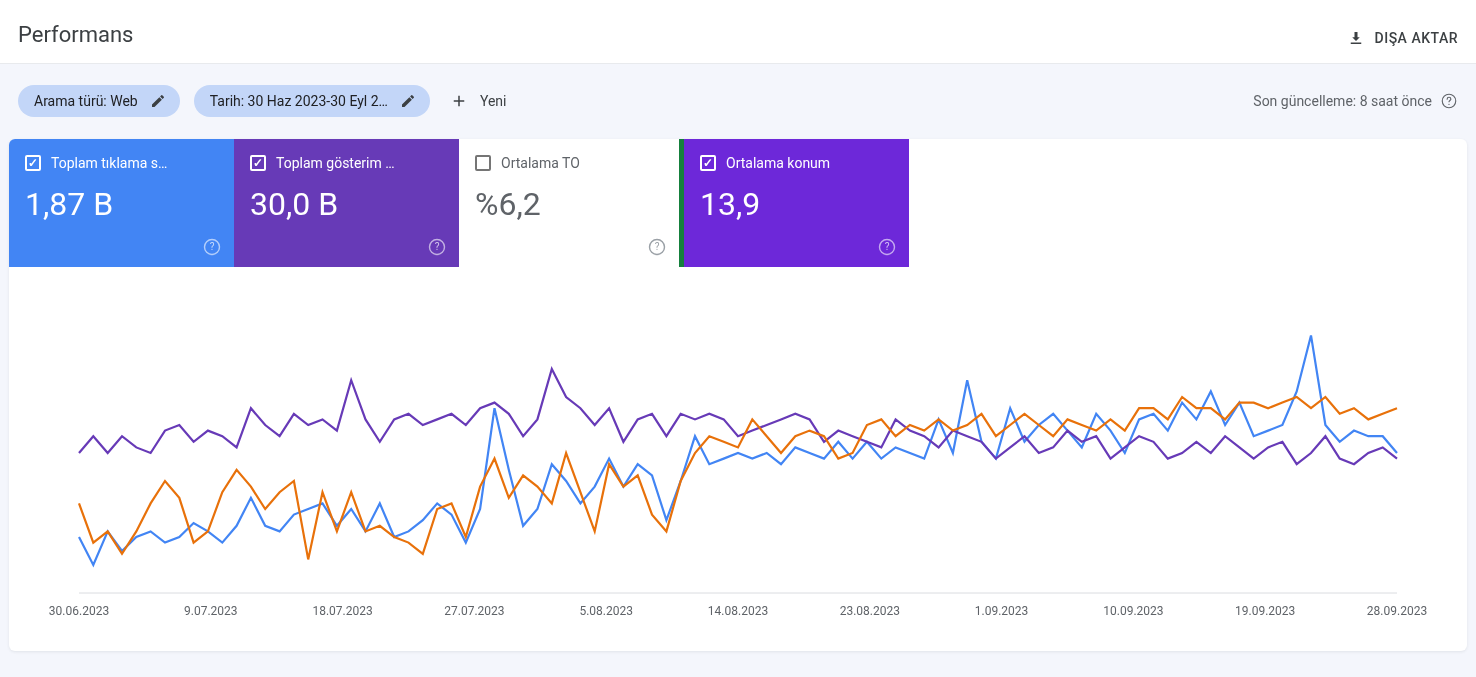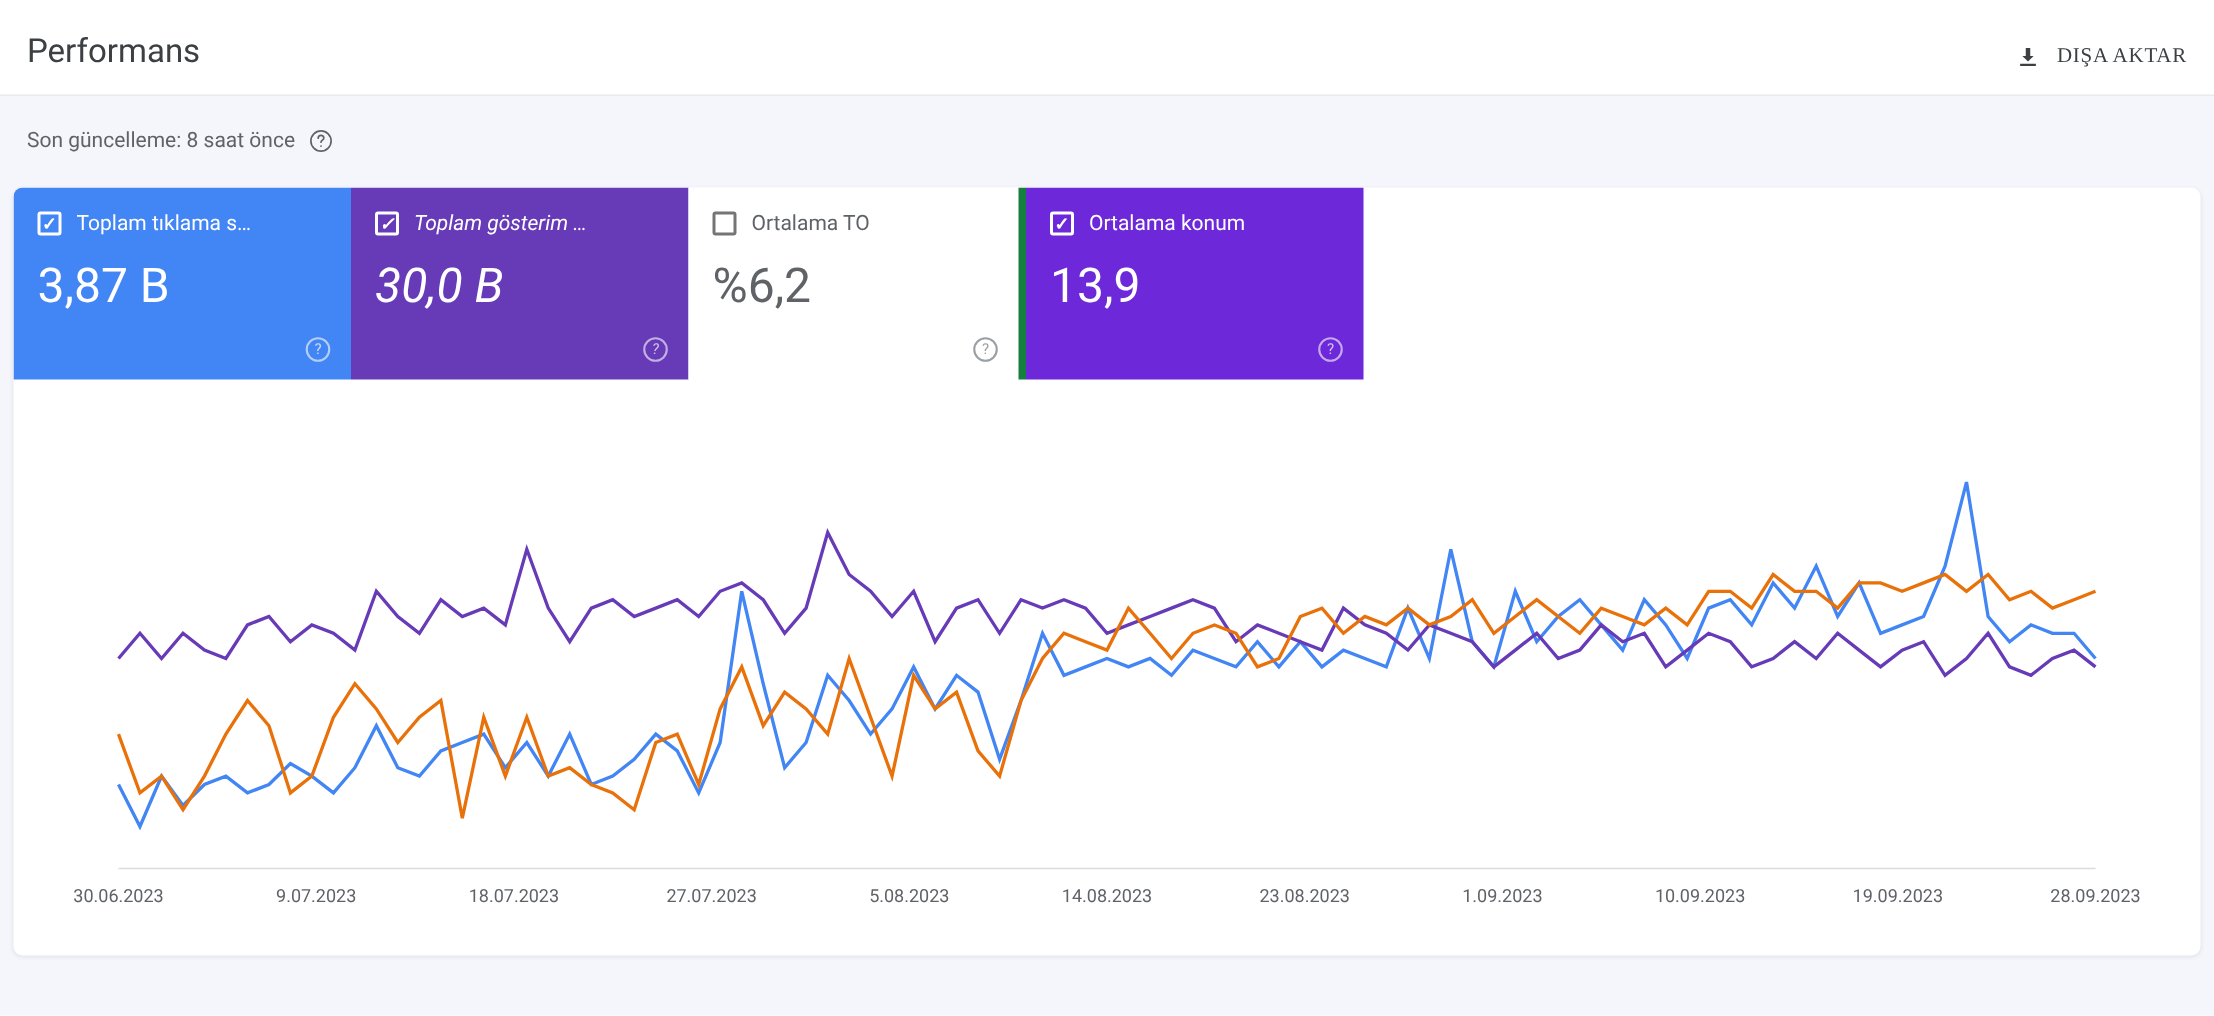--- a/index.html
+++ b/index.html
@@ -27,21 +27,20 @@
   }
   .export-btn {
     display: flex;
     align-items: center;
     gap: 10px;
     color: #3c4043;
     font-size: 14px;
     font-weight: 500;
     letter-spacing: .5px;
     cursor: pointer;
-    font-family: Liberation Serif, serif;
   }
   .export-btn svg { width: 18px; height: 18px; fill: #3c4043; }
   .filters-row {
     display: flex;
     align-items: center;
     justify-content: space-between;
     padding: 20px 18px 22px 18px;
   }
   .filters-left { display: flex; align-items: center; gap: 14px; }
   .chip {
@@ -87,21 +86,21 @@
     overflow: hidden;
     text-overflow: ellipsis;
     max-width: 150px;
   }
   .metric .value { font-size: 32px; font-weight: 400; margin-top: 14px; }
   .metric .help-corner {
     position: absolute; right: 12px; bottom: 10px;
     width: 20px; height: 20px;
   }
   .metric-clicks { background: #4285f4; color: #fff; }
-  .metric-imps   { background: #673ab7; color: #fff; font-style: italic; }
+  .metric-imps   { background: #673ab7; color: #fff; }
   .metric-ctr    { background: #fff; color: #5f6368; border-right: 5px solid #15803d; }
   .metric-pos    { background: #6d28d9; color: #fff; }
   .metric-clicks .cb, .metric-imps .cb, .metric-pos .cb {
     border: 2px solid #fff;
   }
   .metric-ctr .cb { border: 2px solid #757575; }
   .metric .cb.checked::after {
     content: "✓"; font-size: 12px; line-height: 1; font-weight: 700;
   }
   .metric-clicks .cb.checked::after,
@@ -122,39 +121,59 @@
   <div class="page-title">Performans</div>
   <div class="export-btn">
     <svg viewBox="0 0 24 24">
         <path d="M5 20h14v-2H5v2zm7-4l5-5h-3V4h-4v7H7l5 5z"></path>
       </svg>
     <span>DIŞA AKTAR</span>
   </div>
 </div>
 
 <div class="filters-row">
+  <div class="filters-left">
+    <div class="chip">
+      <span>Arama türü: Web</span>
+      <svg class="pencil" viewBox="0 0 24 24">
+          <path d="M3 17.25V21h3.75L17.81 9.94l-3.75-3.75L3 17.25zM20.71 7.04a1 1 0 000-1.41l-2.34-2.34a1 1 0 00-1.41 0l-1.83 1.83 3.75 3.75 1.83-1.83z"></path>
+        </svg>
+    </div>
+    <div class="chip">
+      <span>Tarih: 30 Haz 2023-30 Eyl 2…</span>
+      <svg class="pencil" viewBox="0 0 24 24">
+          <path d="M3 17.25V21h3.75L17.81 9.94l-3.75-3.75L3 17.25zM20.71 7.04a1 1 0 000-1.41l-2.34-2.34a1 1 0 00-1.41 0l-1.83 1.83 3.75 3.75 1.83-1.83z"></path>
+        </svg>
+    </div>
+    <div class="add-new">
+      <svg viewBox="0 0 24 24">
+          <path d="M19 13h-6v6h-2v-6H5v-2h6V5h2v6h6v2z"></path>
+        </svg>
+      <span>Yeni</span>
+    </div>
+  </div>
   <div class="filters-right">
     <span>Son güncelleme: 8 saat önce</span>
     <svg class="help" viewBox="0 0 24 24">
         <circle cx="12" cy="12" r="9"></circle>
         <path d="M9.5 9.5a2.5 2.5 0 015 0c0 1.5-2.5 2-2.5 3.5" stroke-linecap="round"></path>
         <circle cx="12" cy="16.5" r="0.8" fill="#5f6368" stroke="none"></circle>
       </svg>
   </div>
 </div>
 
 <div class="card">
 
   <div class="metrics-row">
     <div class="metric metric-clicks">
       <div class="top">
         <span class="cb checked"></span>
         <span class="label">Toplam tıklama s…</span>
       </div>
-      <div class="value">3,87 B</div>
+      <div class="value">1,87 B</div>
       <svg class="help-corner" viewBox="0 0 24 24">
           <circle cx="12" cy="12" r="9" fill="none" stroke="rgba(255,255,255,.6)" stroke-width="1.7"></circle>
           <text x="12" y="16" text-anchor="middle" font-size="12" fill="rgba(255,255,255,.7)">?</text>
         </svg>
     </div>
     <div class="metric metric-imps">
       <div class="top">
         <span class="cb checked"></span>
         <span class="label">Toplam gösterim …</span>
       </div>

